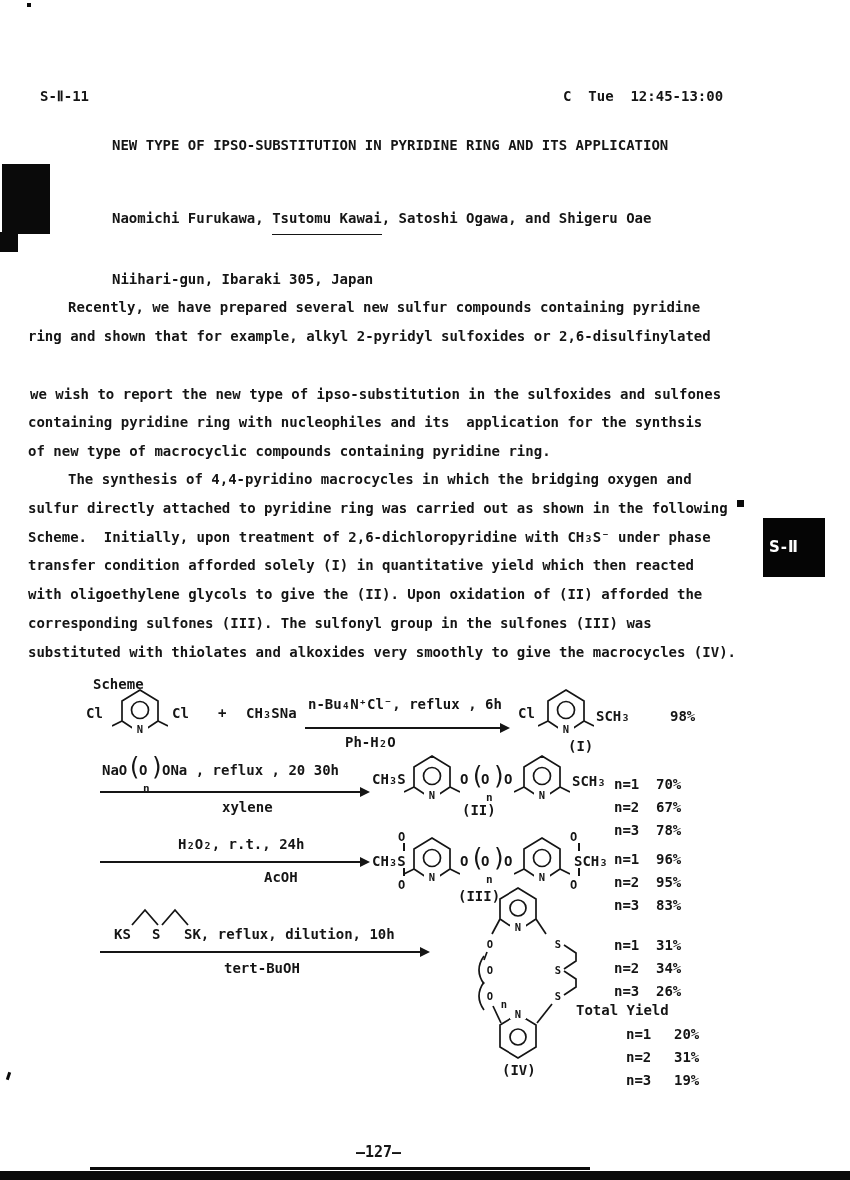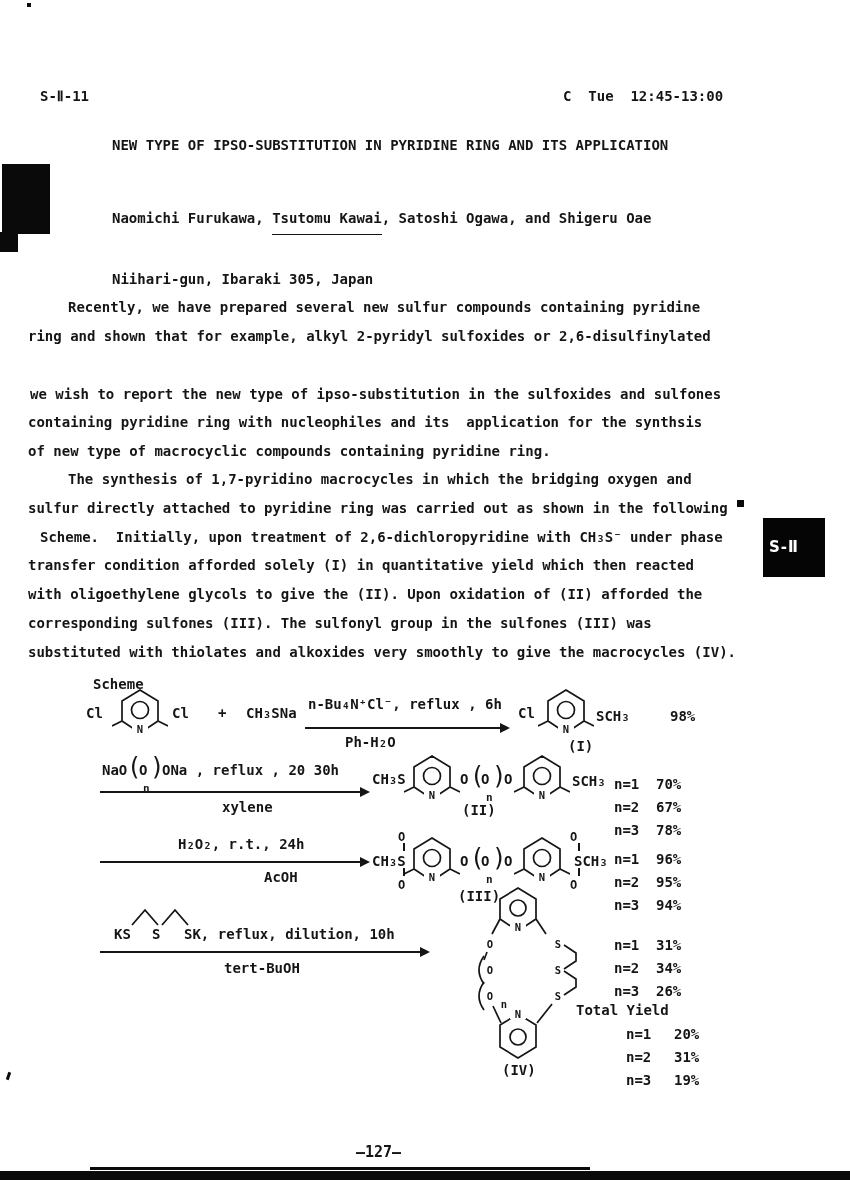--- a/index.html
+++ b/index.html
@@ -50,23 +50,23 @@
 
   <div class="t" style="left:112px;top:210px"><span>Naomichi Furukawa, </span><span class="u">Tsutomu Kawai</span><span>, Satoshi Ogawa, and Shigeru Oae</span></div>
   <div class="t" style="left:112px;top:271px">Niihari-gun, Ibaraki 305, Japan</div>
 
   <div class="t" style="left:68px;top:299px">Recently, we have prepared several new sulfur compounds containing pyridine</div>
   <div class="t" style="left:28px;top:328px">ring and shown that for example, alkyl 2-pyridyl sulfoxides or 2,6-disulfinylated</div>
   <div class="t" style="left:30px;top:386px">we wish to report the new type of ipso-substitution in the sulfoxides and sulfones</div>
   <div class="t" style="left:28px;top:414px">containing pyridine ring with nucleophiles and its  application for the synthsis</div>
   <div class="t" style="left:28px;top:443px">of new type of macrocyclic compounds containing pyridine ring.</div>
 
-  <div class="t" style="left:68px;top:471px">The synthesis of 1,7-pyridino macrocycles in which the bridging oxygen and</div>
+  <div class="t" style="left:68px;top:471px">The synthesis of 4,4-pyridino macrocycles in which the bridging oxygen and</div>
   <div class="t" style="left:28px;top:500px">sulfur directly attached to pyridine ring was carried out as shown in the following</div>
-  <div class="t" style="left:40px;top:529px">Scheme.  Initially, upon treatment of 2,6-dichloropyridine with CH₃S⁻ under phase</div>
+  <div class="t" style="left:28px;top:529px">Scheme.  Initially, upon treatment of 2,6-dichloropyridine with CH₃S⁻ under phase</div>
   <div class="t" style="left:28px;top:557px">transfer condition afforded solely (I) in quantitative yield which then reacted</div>
   <div class="t" style="left:28px;top:615px">corresponding sulfones (III). The sulfonyl group in the sulfones (III) was</div>
   <div class="t" style="left:28px;top:586px">with oligoethylene glycols to give the (II). Upon oxidation of (II) afforded the</div>
   <div class="t" style="left:28px;top:644px">substituted with thiolates and alkoxides very smoothly to give the macrocycles (IV).</div>
 
   <div class="t" style="left:93px;top:676px">Scheme</div>
 
   <div class="t" style="left:86px;top:705px">Cl</div>
   <svg class="ring" style="left:112px;top:688px" width="56" height="47" viewBox="0 0 56 47">
     <polygon points="28,2 46,13 46,33 28,45 10,33 10,13"></polygon>
@@ -171,21 +171,21 @@
   <div class="t sm" style="left:570px;top:829px">O</div>
   <div class="vl" style="left:578px;top:843px;height:8px"></div>
   <div class="vl" style="left:578px;top:868px;height:8px"></div>
   <div class="t sm" style="left:570px;top:877px">O</div>
   <div class="t" style="left:458px;top:888px">(III)</div>
   <div class="t" style="left:614px;top:851px">n=1</div>
   <div class="t" style="left:656px;top:851px">96%</div>
   <div class="t" style="left:614px;top:874px">n=2</div>
   <div class="t" style="left:656px;top:874px">95%</div>
   <div class="t" style="left:614px;top:897px">n=3</div>
-  <div class="t" style="left:656px;top:897px">94%</div>
+  <div class="t" style="left:656px;top:897px">83%</div>
 
   <div class="t" style="left:114px;top:926px">KS</div>
   <svg class="zig" style="left:131px;top:908px" width="28" height="19" viewBox="0 0 28 19">
     <polyline points="1,17 14,2 27,17"></polyline>
   </svg>
   <div class="t" style="left:152px;top:926px">S</div>
   <svg class="zig" style="left:161px;top:908px" width="28" height="19" viewBox="0 0 28 19">
     <polyline points="1,17 14,2 27,17"></polyline>
   </svg>
   <div class="t" style="left:184px;top:926px">SK, reflux, dilution, 10h</div>

